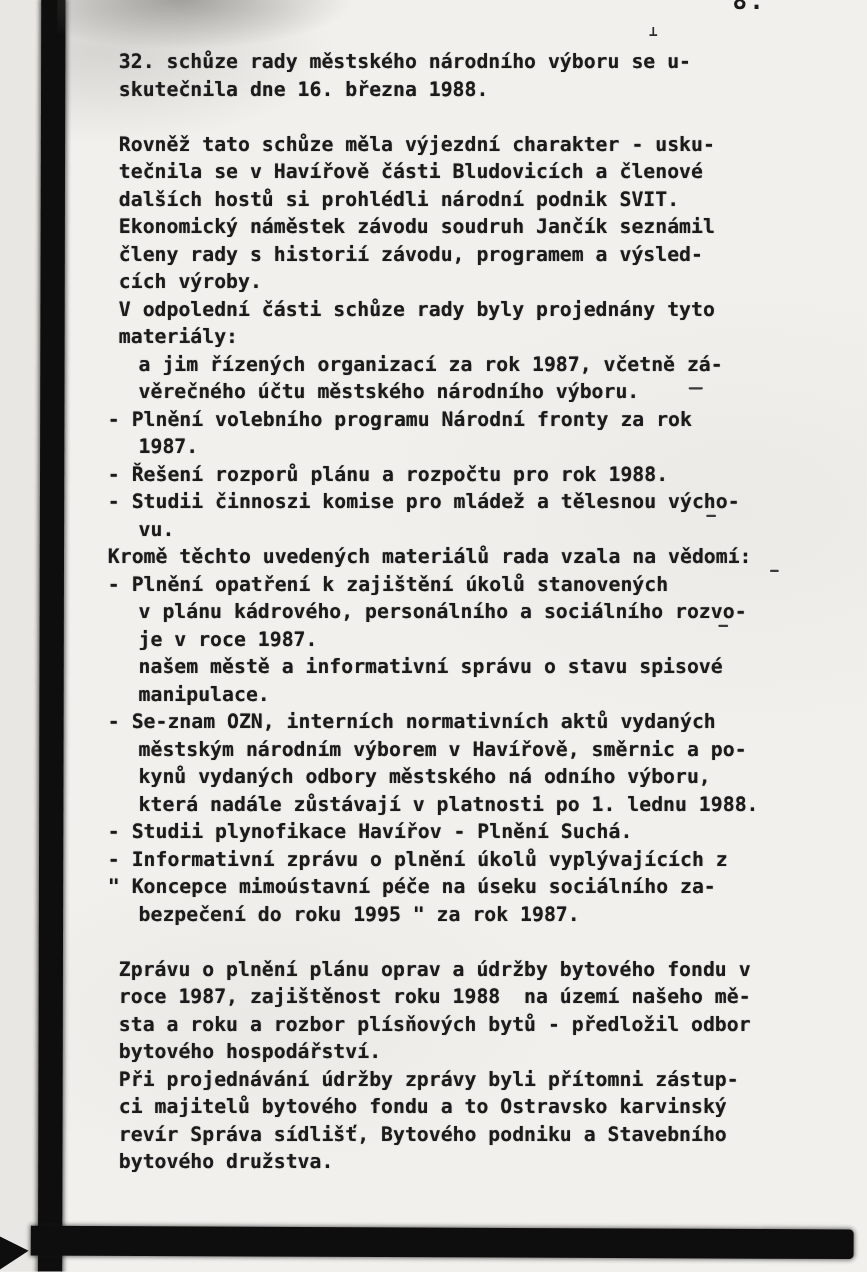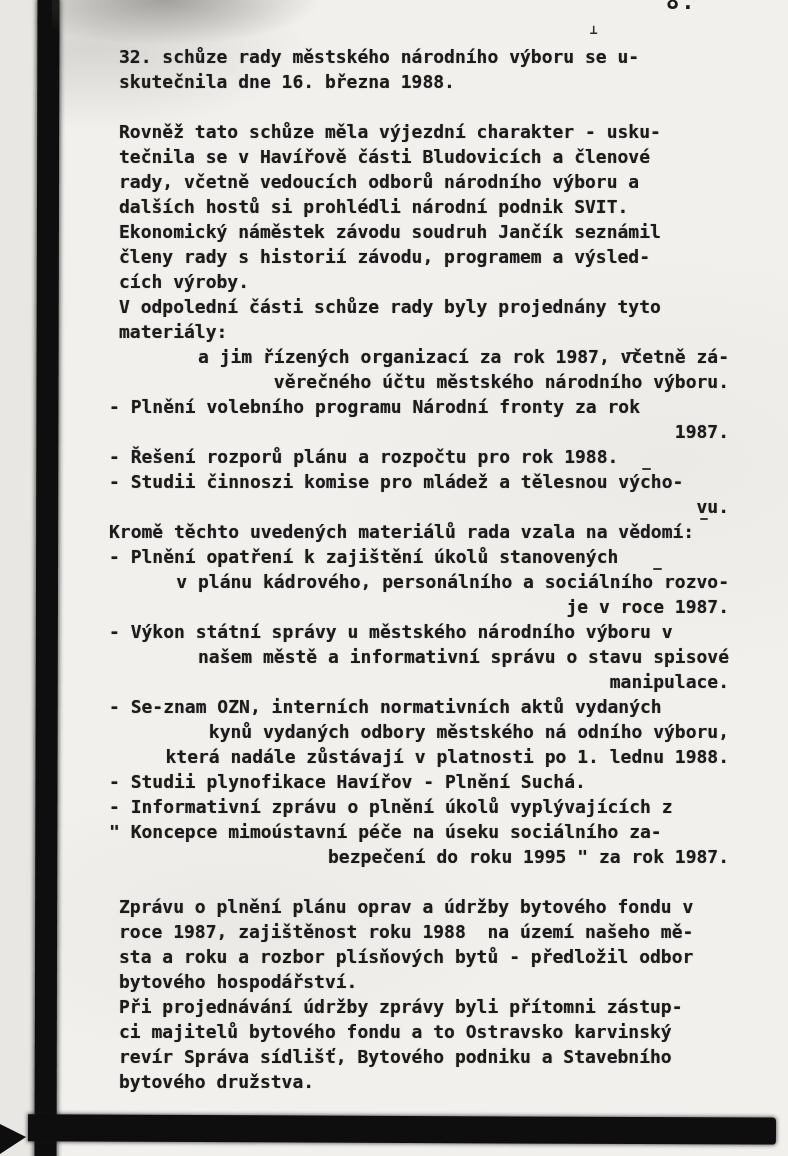--- a/index.html
+++ b/index.html
@@ -59,32 +59,32 @@
     border-bottom:17px solid transparent;
   }
   
   .page-number{
     position:absolute;left:666px;top:-11px;
     font-size:22px;font-weight:bold;color:var(--ink);
     letter-spacing:2px;
   }
   
   .text-block{
-    position:absolute;left:109px;top:44px;width:620px;
+    position:absolute;left:98px;top:44px;width:620px;
     color:var(--ink);
     font-size:18px;font-weight:bold;
     text-shadow:0 0 1px rgba(25,25,25,0.55);
   }
   .line{
     height:25px;line-height:25px;
     white-space:pre;
   }
   .line.body{padding-left:10px;}
   .line.bullet{padding-left:0;}
-  .line.cont{padding-left:28px;text-align:right;}
+  .line.cont{padding-left:28px;}
   .line.gap{margin-top:25px;}
   
   .stray{position:absolute;color:#2d2d2d;}
   .stray-tbar{left:590px;top:22px;font-size:13px;font-weight:bold;}
   .noise-dash{position:absolute;background:#3a3a3a;height:2px;border-radius:1px;}
   .nd-1{left:626px;top:352px;width:13px;}
   .nd-2{left:642px;top:468px;width:9px;}
   .nd-3{left:653px;top:568px;width:9px;}
   .nd-4{left:700px;top:518px;width:8px;}
 </style>
@@ -103,42 +103,41 @@
 <div class="noise-dash nd-2"></div>
 <div class="noise-dash nd-3"></div>
 <div class="noise-dash nd-4"></div>
 
 <div class="text-block">
 
 <div class="line body">32. schůze rady městského národního výboru se u-</div>
     <div class="line body">skutečnila dne 16. března 1988.</div>
     <div class="line body gap">Rovněž tato schůze měla výjezdní charakter - usku-</div>
     <div class="line body">tečnila se v Havířově části Bludovicích a členové</div>
-    <div class="line body">rady, včetně vedoucích odborů národního výboru a</div>
     <div class="line body">dalších hostů si prohlédli národní podnik SVIT.</div>
     <div class="line body">Ekonomický náměstek závodu soudruh Jančík seznámil</div>
     <div class="line body">členy rady s historií závodu, programem a výsled-</div>
     <div class="line body">cích výroby.</div>
     <div class="line body">V odpolední části schůze rady byly projednány tyto</div>
     <div class="line body">materiály:</div>
     <div class="line cont">a jim řízených organizací za rok 1987, včetně zá-</div>
     <div class="line cont">věrečného účtu městského národního výboru.</div>
     <div class="line bullet">- Plnění volebního programu Národní fronty za rok</div>
     <div class="line cont">1987.</div>
     <div class="line bullet">- Řešení rozporů plánu a rozpočtu pro rok 1988.</div>
     <div class="line bullet">- Studii činnoszi komise pro mládež a tělesnou výcho-</div>
     <div class="line cont">vu.</div>
     <div class="line bullet">Kromě těchto uvedených materiálů rada vzala na vědomí:</div>
     <div class="line bullet">- Plnění opatření k zajištění úkolů stanovených</div>
     <div class="line cont">v plánu kádrového, personálního a sociálního rozvo-</div>
     <div class="line cont">je v roce 1987.</div>
-    <div class="line bullet">- Výkon státní správy u městského národního výboru v</div>
     <div class="line cont">našem městě a informativní správu o stavu spisové</div>
     <div class="line cont">manipulace.</div>
     <div class="line bullet">- Se-znam OZN, interních normativních aktů vydaných</div>
+    <div class="line cont">městským národním výborem v Havířově, směrnic a po-</div>
     <div class="line cont">kynů vydaných odbory městského ná odního výboru,</div>
     <div class="line cont">která nadále zůstávají v platnosti po 1. lednu 1988.</div>
     <div class="line bullet">- Studii plynofikace Havířov - Plnění Suchá.</div>
     <div class="line bullet">- Informativní zprávu o plnění úkolů vyplývajících z</div>
     <div class="line bullet">" Koncepce mimoústavní péče na úseku sociálního za-</div>
     <div class="line cont">bezpečení do roku 1995 " za rok 1987.</div>
     <div class="line body gap">Zprávu o plnění plánu oprav a údržby bytového fondu v</div>
     <div class="line body">roce 1987, zajištěnost roku 1988  na území našeho mě-</div>
     <div class="line body">sta a roku a rozbor plísňových bytů - předložil odbor</div>
     <div class="line body">bytového hospodářství.</div>

